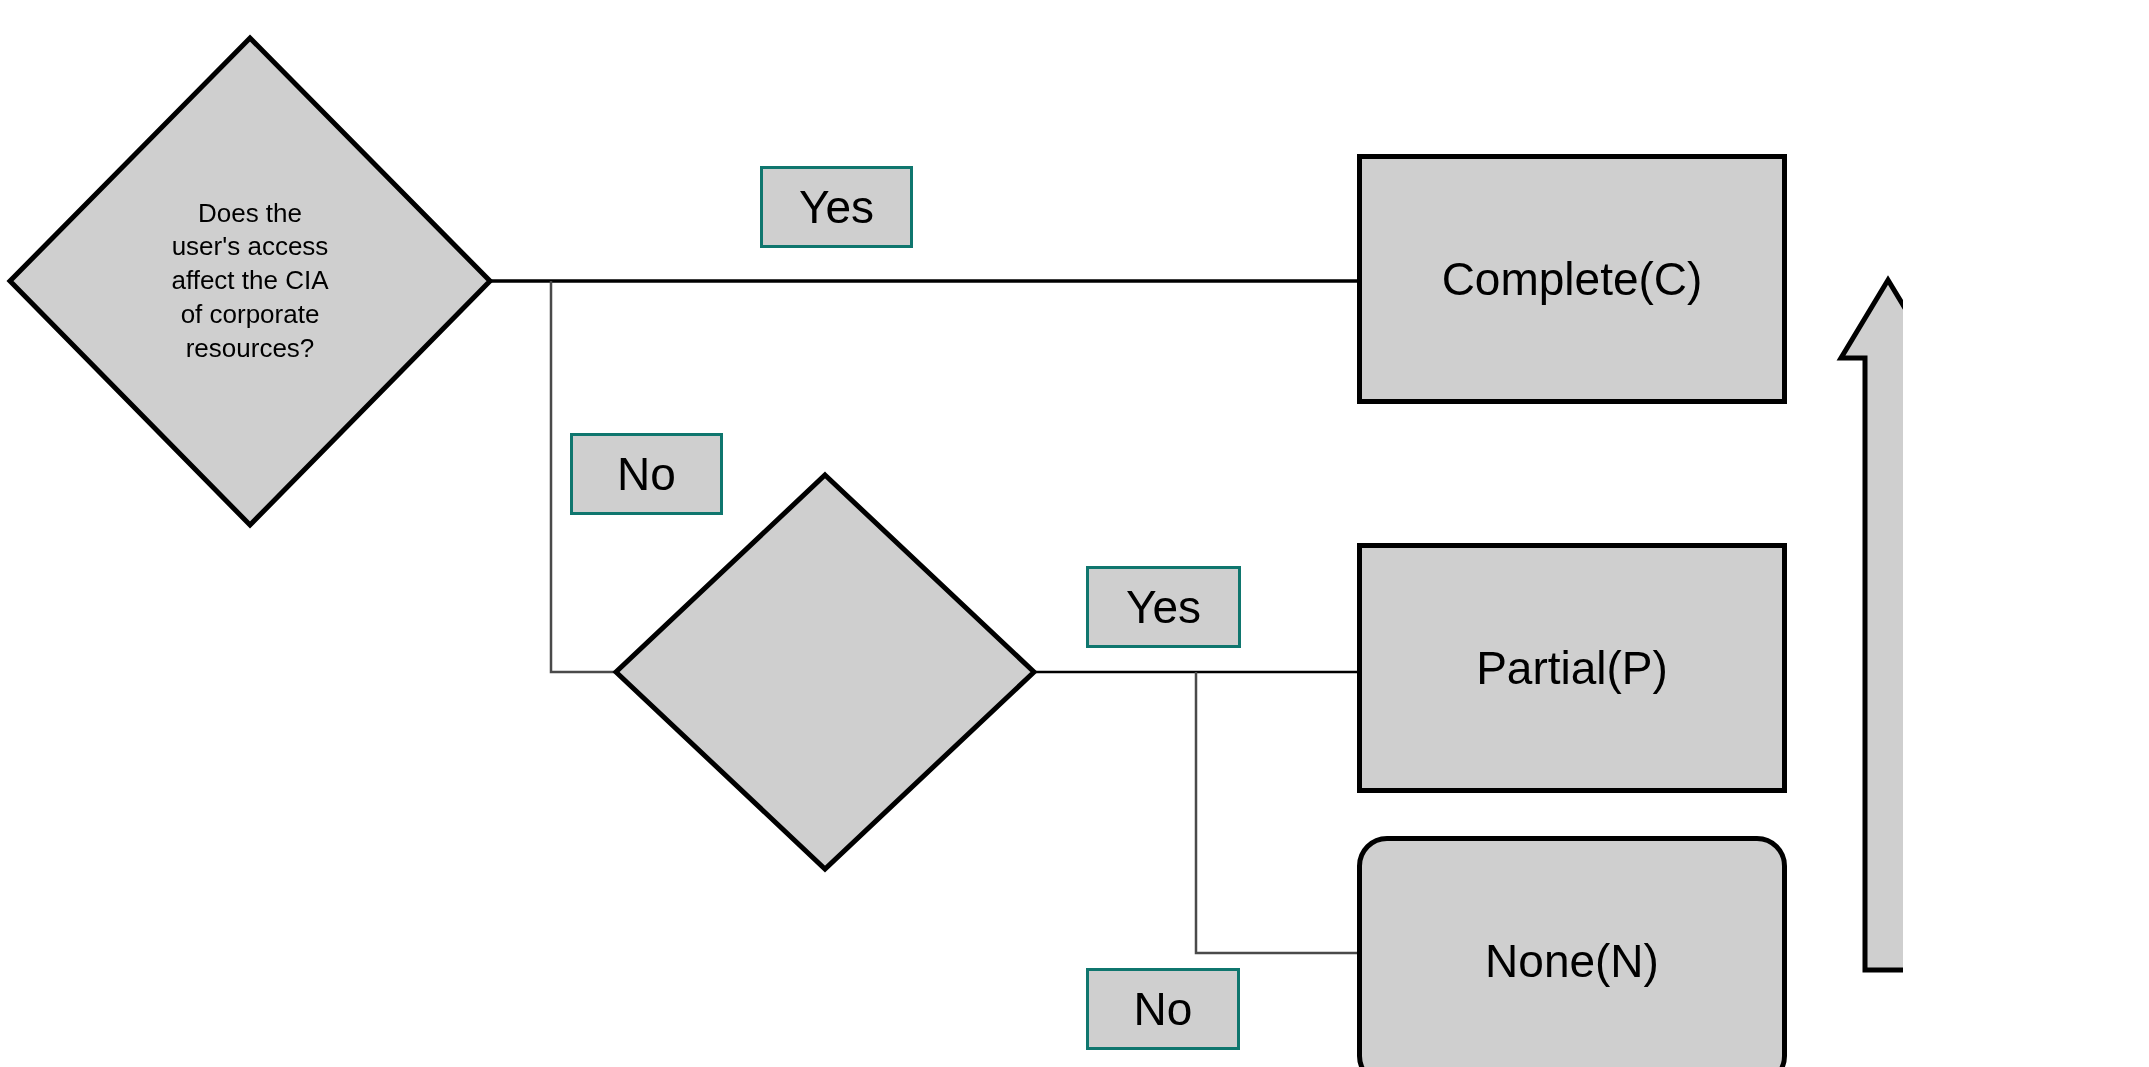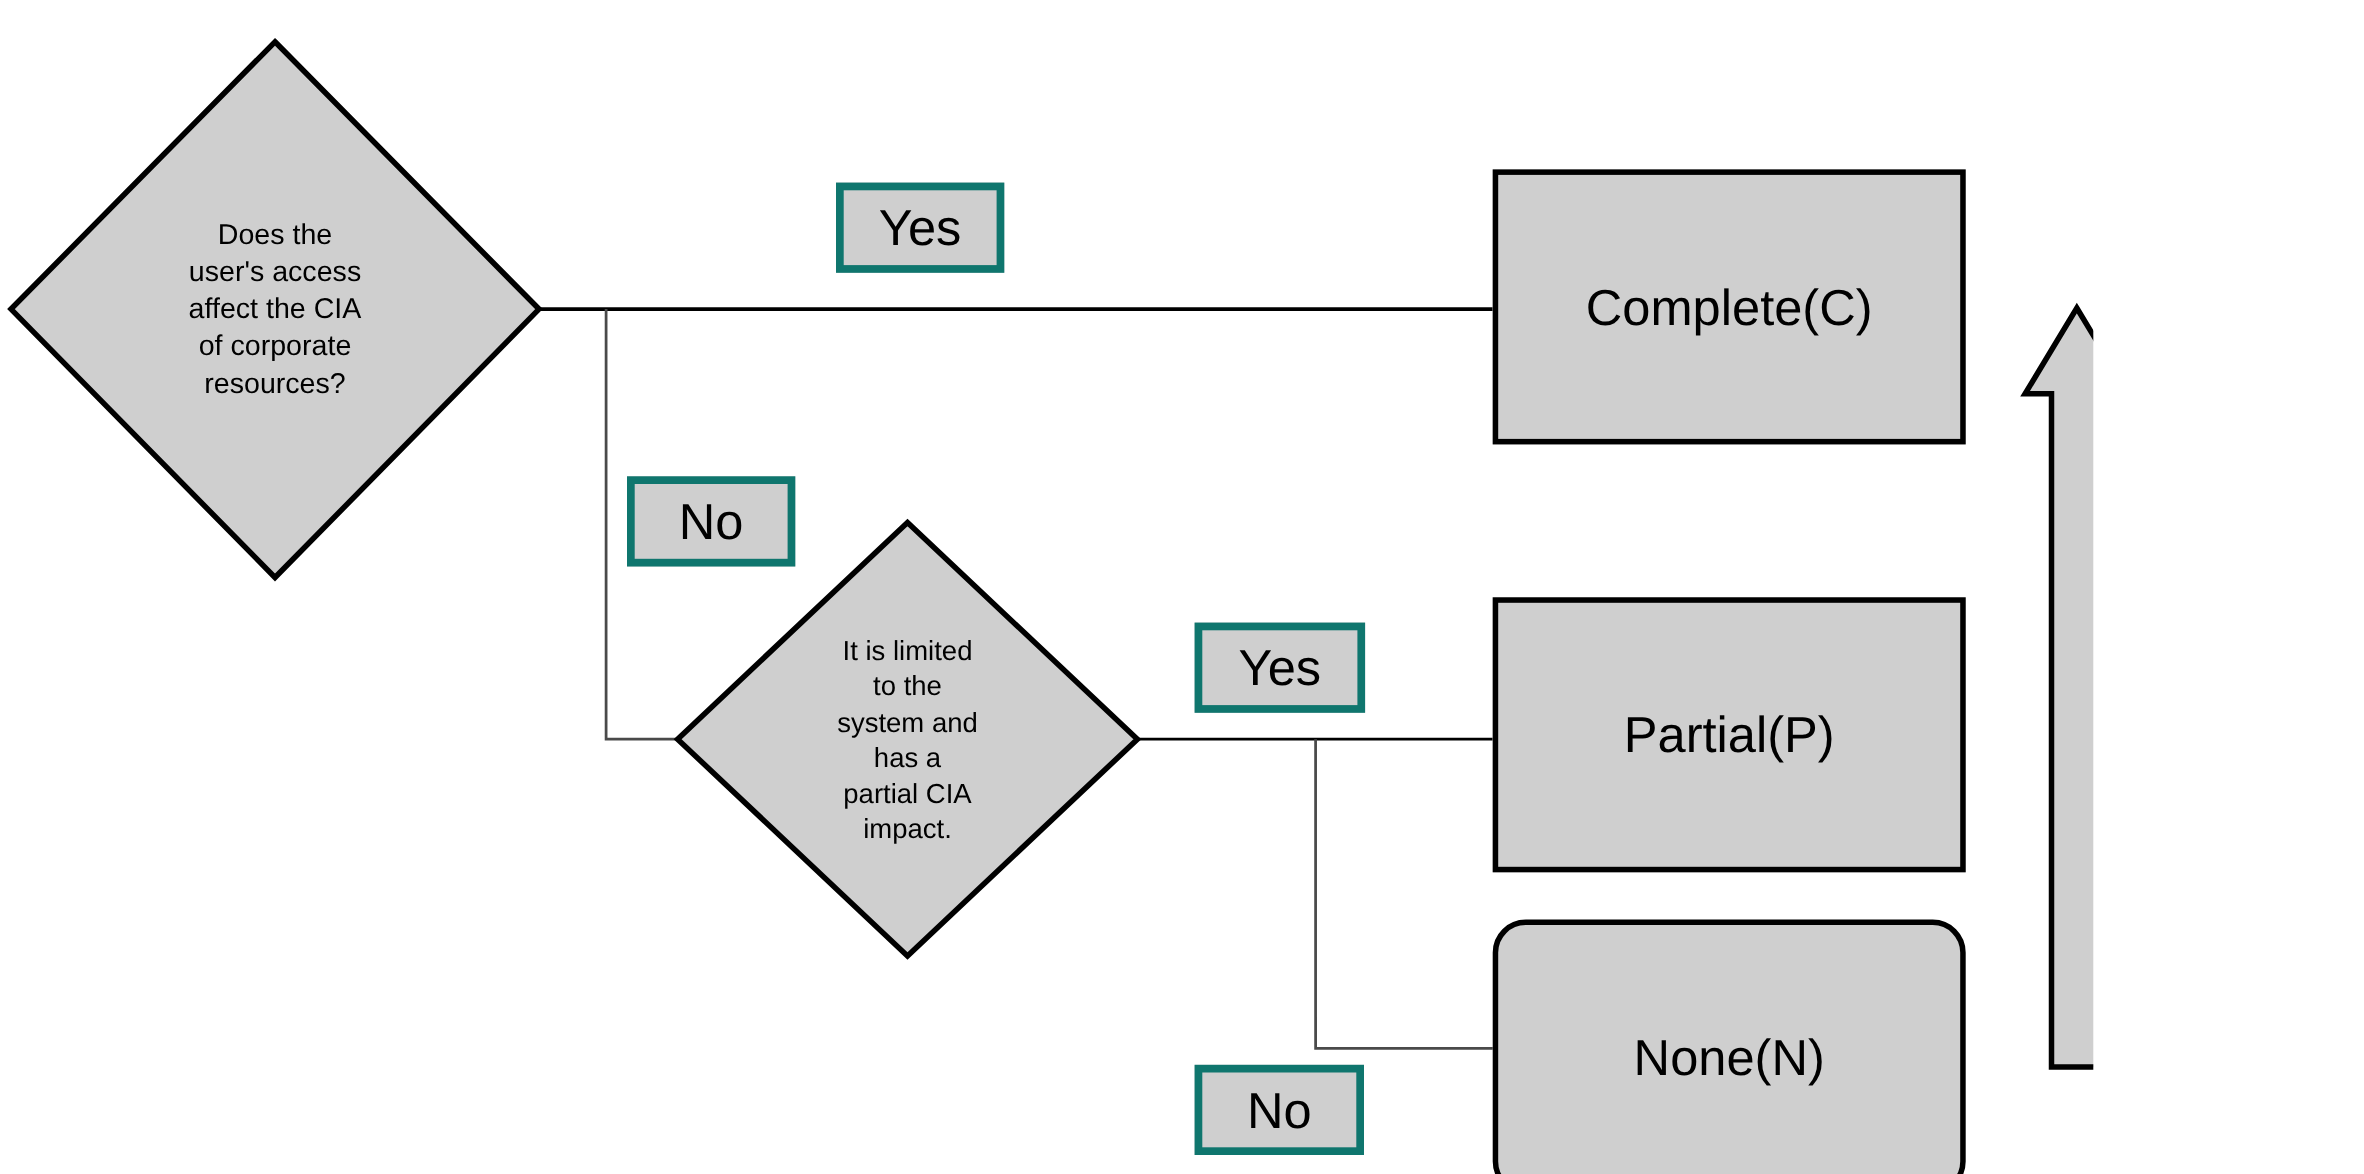--- a/index.html
+++ b/index.html
@@ -32,21 +32,21 @@
     color: #000000;
     font-family: "Liberation Sans", sans-serif;
     line-height: 1.30;
     white-space: pre-line;
     pointer-events: none;
   }
   .label-box {
     position: absolute;
     box-sizing: border-box;
     background: #cfcfcf;
-    border: 7px solid #0f766e;
+    border: 3px solid #0f766e;
     display: flex;
     align-items: center;
     justify-content: center;
     color: #000000;
     font-family: "Liberation Sans", sans-serif;
   }
   .proc-box {
     position: absolute;
     box-sizing: border-box;
     background: #cfcfcf;
@@ -79,26 +79,20 @@
 
     <polygon points="1888,252 1935,330 1911,330 1911,942 1865,942 1865,330 1841,330" fill="#cfcfcf" stroke="#000000" stroke-width="5" stroke-linejoin="miter"></polygon>
   </svg>
 
   <div class="shape-text" style="left:90px; top:150px; width:320px; height:206px; font-size:26px;">Does the
 user's access
 affect the CIA
 of corporate
 resources?</div>
 
-  <div class="shape-text" style="left:700px; top:525px; width:250px; height:240px; font-size:25px;">It is limited
-to the
-system and
-has a
-partial CIA
-impact.</div>
 
   <div class="proc-box" style="left:1357px; top:126px; width:430px; height:250px; font-size:46px;">Complete(C)</div>
 
   <div class="proc-box" style="left:1357px; top:515px; width:430px; height:250px; font-size:46px;">Partial(P)</div>
 
   <div class="proc-box" style="left:1357px; top:808px; width:430px; height:250px; font-size:46px;border-radius:30px;">None(N)</div>
 
   <div class="label-box" style="left:760px; top:138px; width:153px; height:82px; font-size:46px;">Yes</div>
 
   <div class="label-box" style="left:570px; top:405px; width:153px; height:82px; font-size:46px;">No</div>

